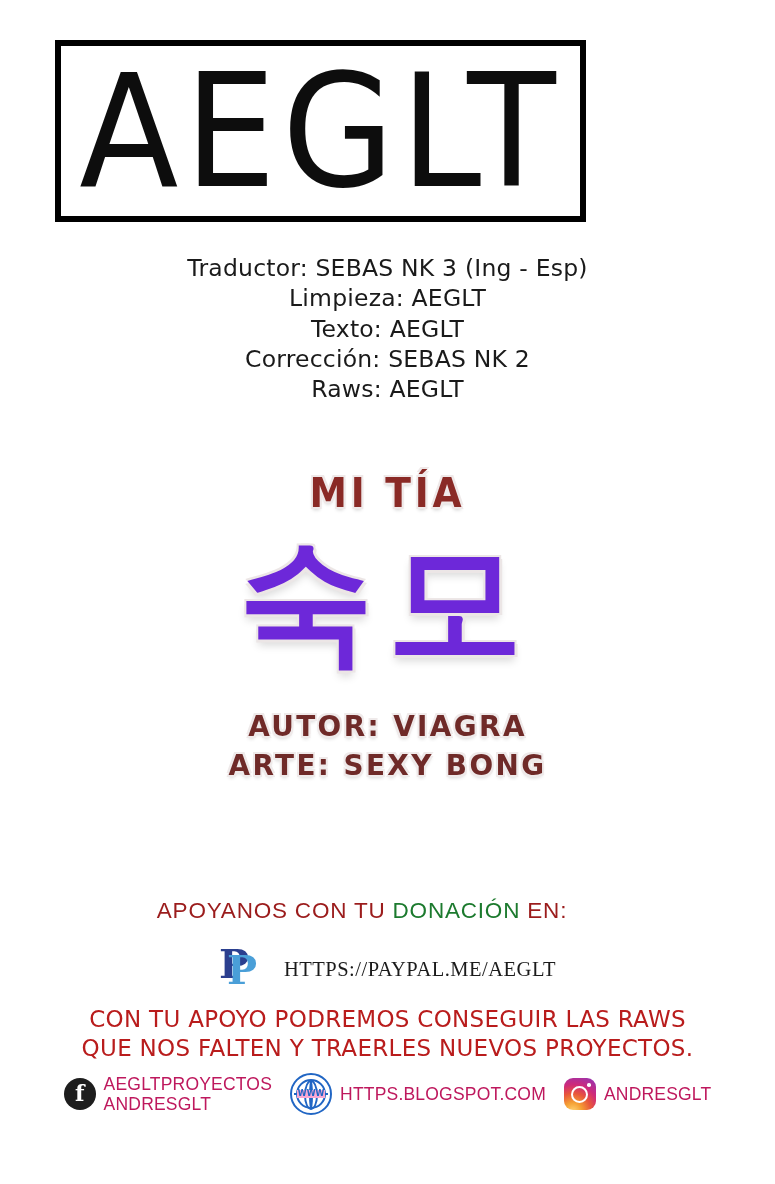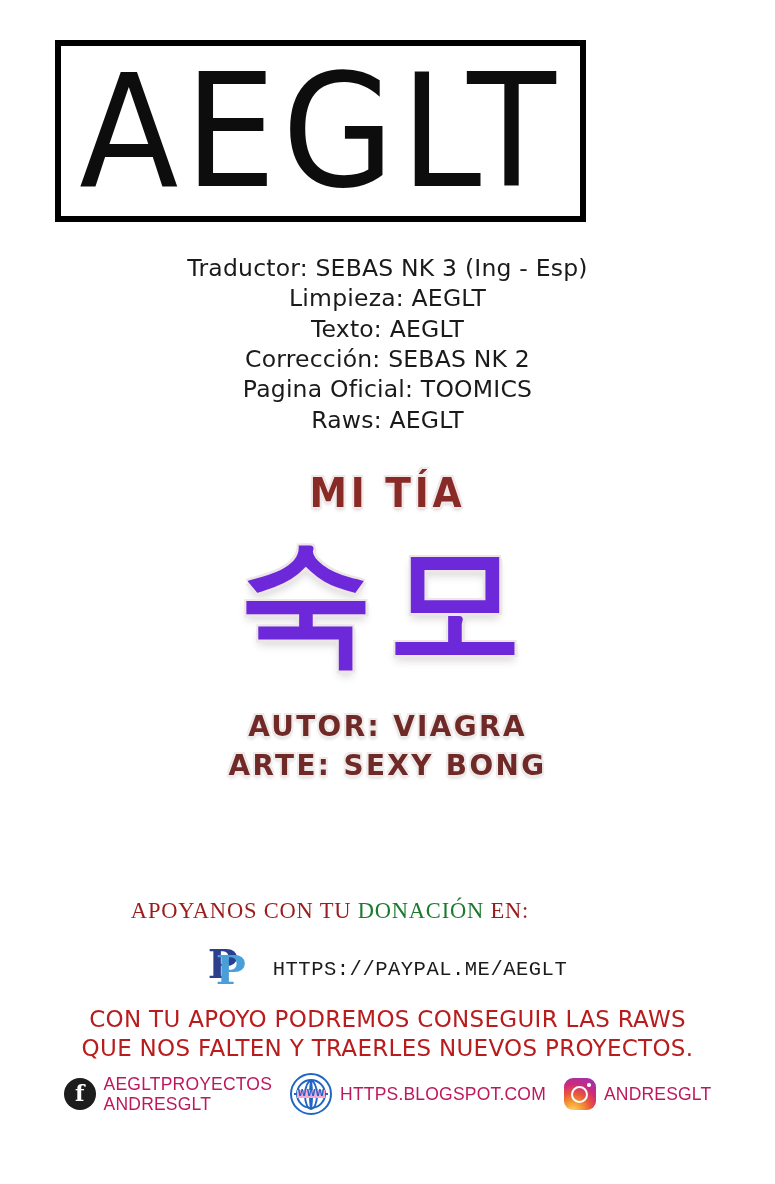--- a/index.html
+++ b/index.html
@@ -102,24 +102,25 @@
     transform: scaleX(0.96);
   }
 
   
   .donate {
     position: absolute;
     left: 0;
     top: 898px;
     width: 660px;
     text-align: center;
-    font-family: Liberation Serif, serif;
+    font-family: Liberation Sans, sans-serif;
     font-size: 22.5px;
     letter-spacing: 0.8px;
     color: #9b1c1c;
+    padding-left: 32px;
   }
   .donate .green { color: #1c7a2e; }
 
   .paypal-row {
     position: absolute;
     left: 0;
     top: 944px;
     width: 775px;
     display: flex;
     align-items: center;
@@ -139,21 +140,21 @@
   }
   .pp-glyph span.a {
     position: absolute; left: 0; top: 0;
     color: #2b3f8f;
   }
   .pp-glyph span.b {
     position: absolute; left: 8px; top: 6px;
     color: #4a9fd8;
   }
   .pp-url {
-    font-family: Liberation Mono, monospace;
+    font-family: Liberation Serif, serif;
     font-size: 20.5px;
     letter-spacing: 0.5px;
     color: #1b1b1b;
     padding-top: 8px;
     margin-left: 28px;
   }
 
   .support-text {
     position: absolute;
     left: 0;
@@ -285,21 +286,20 @@
 
 <div class="logo-box">
   <div class="logo-text">AEGLT</div>
 </div>
 
 <div class="credits">
   <div>Traductor: SEBAS NK 3 (Ing - Esp)</div>
   <div>Limpieza: AEGLT</div>
   <div>Texto: AEGLT</div>
   <div>Corrección: SEBAS NK 2</div>
-  <div>Pagina Oficial: TOOMICS</div>
   <div>Raws: AEGLT</div>
 </div>
 
 <div class="title-block">
   <div class="mi-tia">MI TÍA</div>
   <div class="hangul">숙모</div>
   <div class="author-lines">
     <div>AUTOR: VIAGRA</div>
     <div>ARTE: SEXY BONG</div>
   </div>

